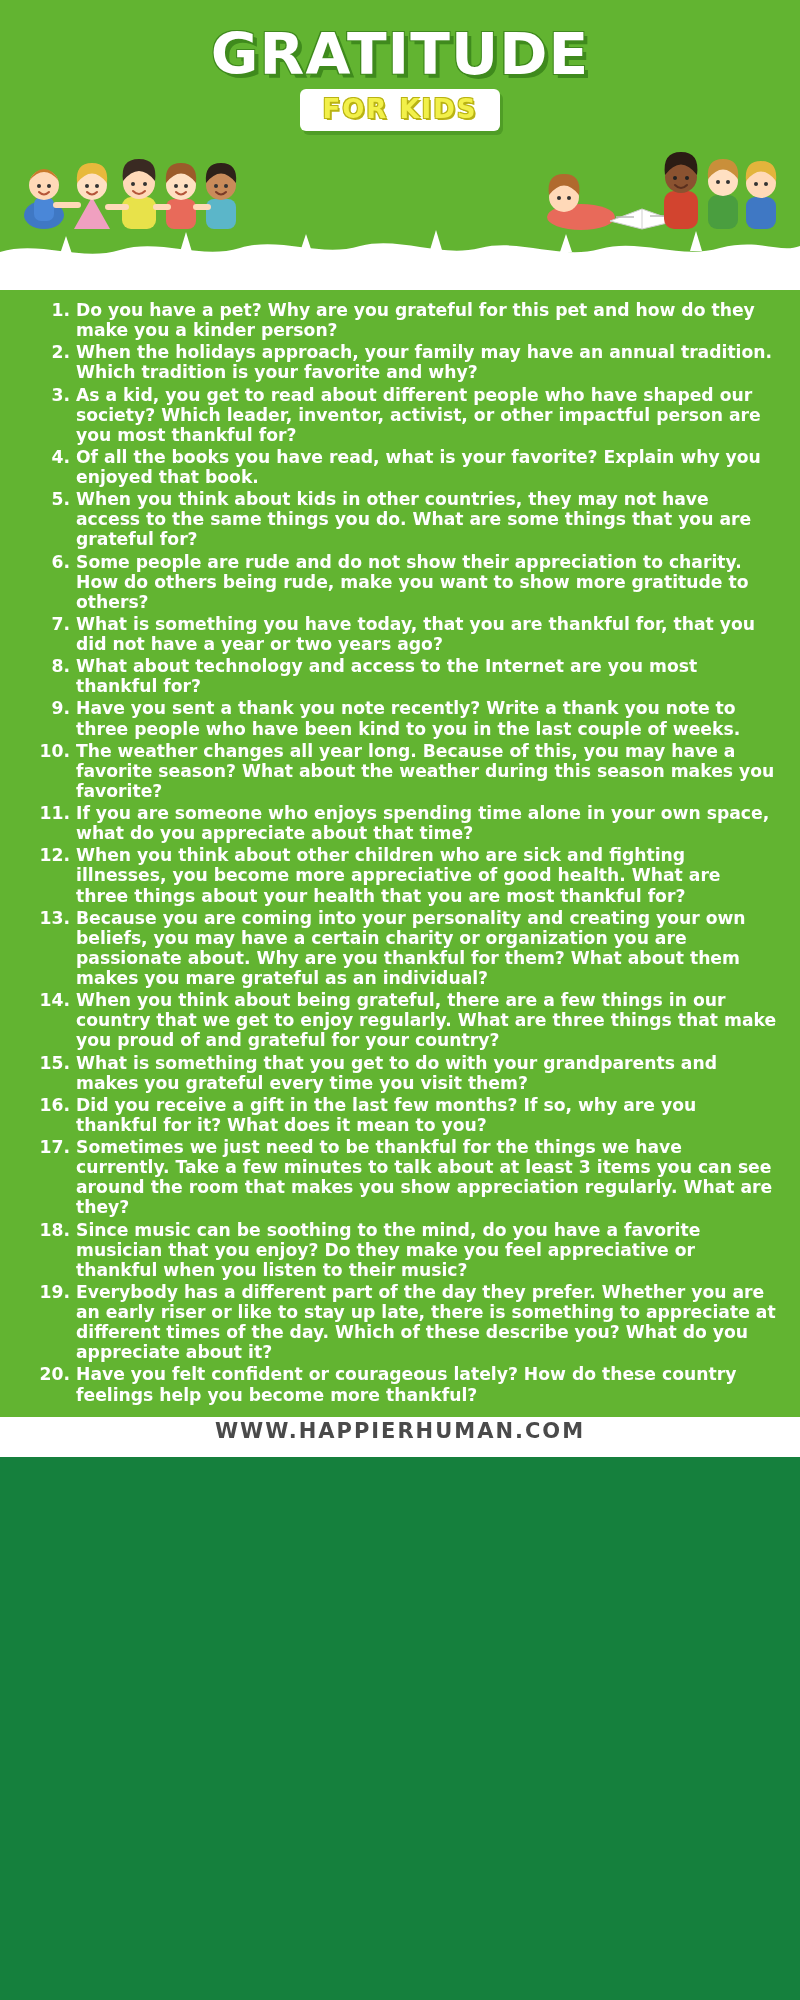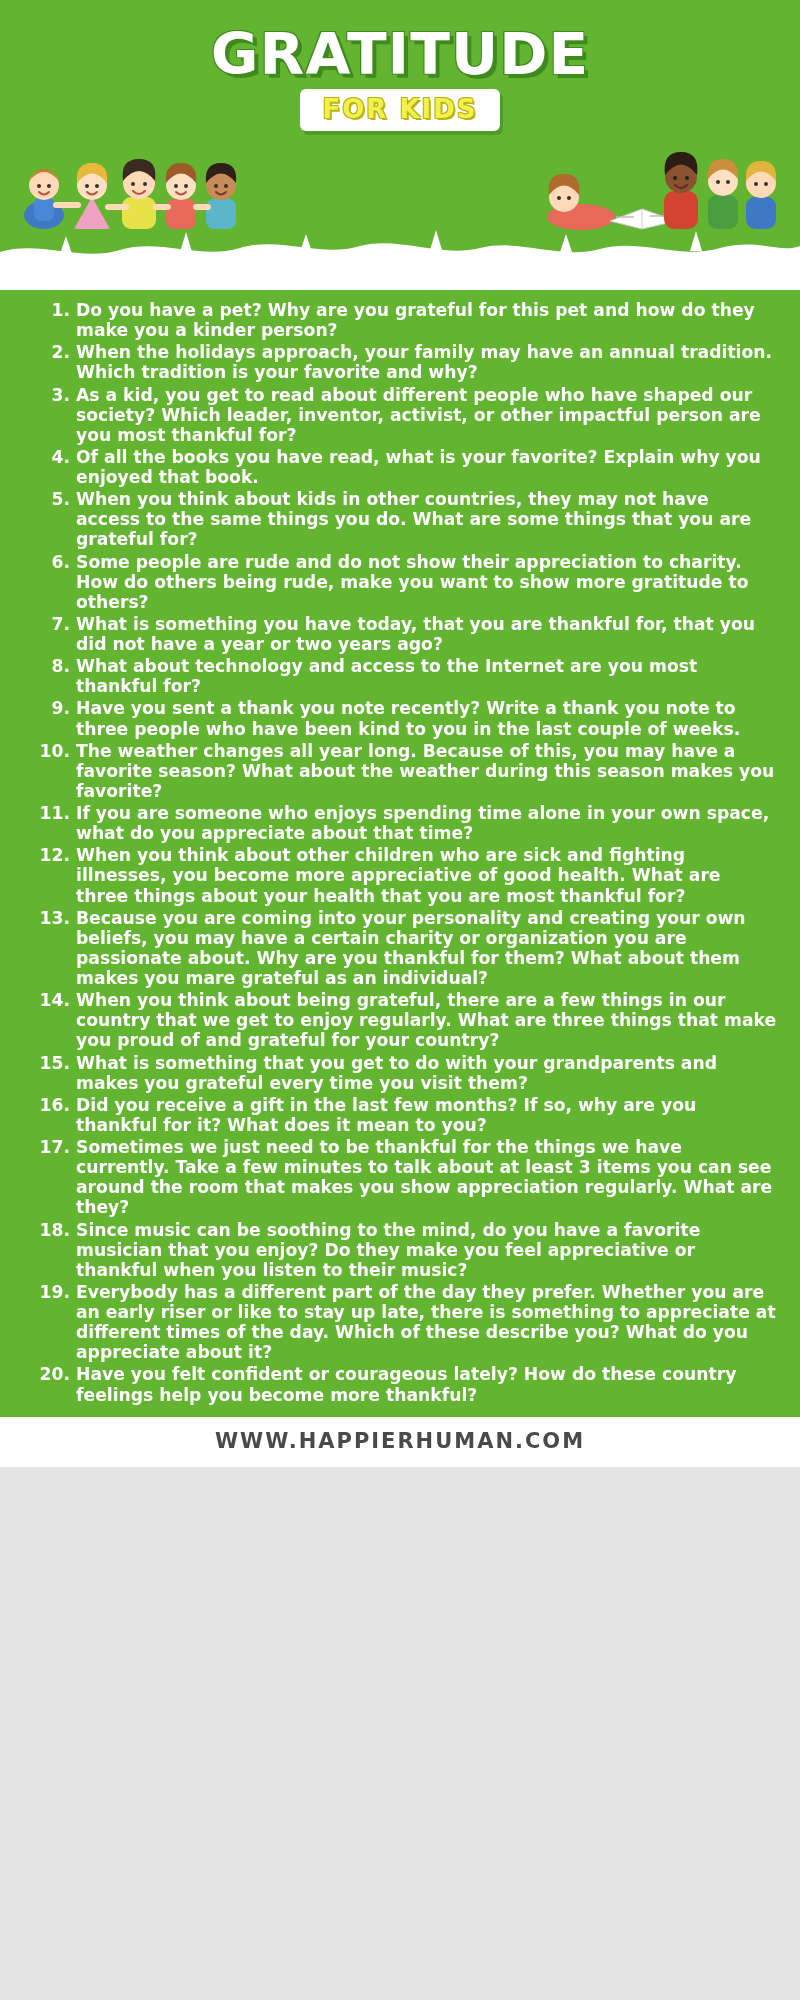--- a/index.html
+++ b/index.html
@@ -6,21 +6,21 @@
   html, body {
     margin: 0; padding: 0;
     width: 800px;
     background: #ffffff;
     font-family: "DejaVu Sans", sans-serif;
   }
   .page {
     position: relative;
     width: 800px;
     min-height: 2000px;
-    background: #e5e5e5;
+    background: #15803d;
     overflow: hidden;
   }
 
   
   .header {
     position: relative;
     background: #62b431;
     padding: 26px 20px 0 20px;
     height: 290px;
     overflow: hidden;
@@ -127,21 +127,21 @@
     color: #ffffff;
     font-weight: bold;
     font-size: 17.2px;
     font-family: "DejaVu Sans", sans-serif;
   }
 
   
   .footer {
     background: #ffffff;
     text-align: center;
-    padding: 12px 0 14px 0;
+    padding: 2px 0 14px 0;
   }
   .footer .url {
     font-family: "DejaVu Sans", sans-serif;
     font-weight: bold;
     font-size: 21px;
     letter-spacing: 2px;
     color: #4a4a4a;
   }
   .spacer { background: #62b431; height: 10px; }
 </style>

